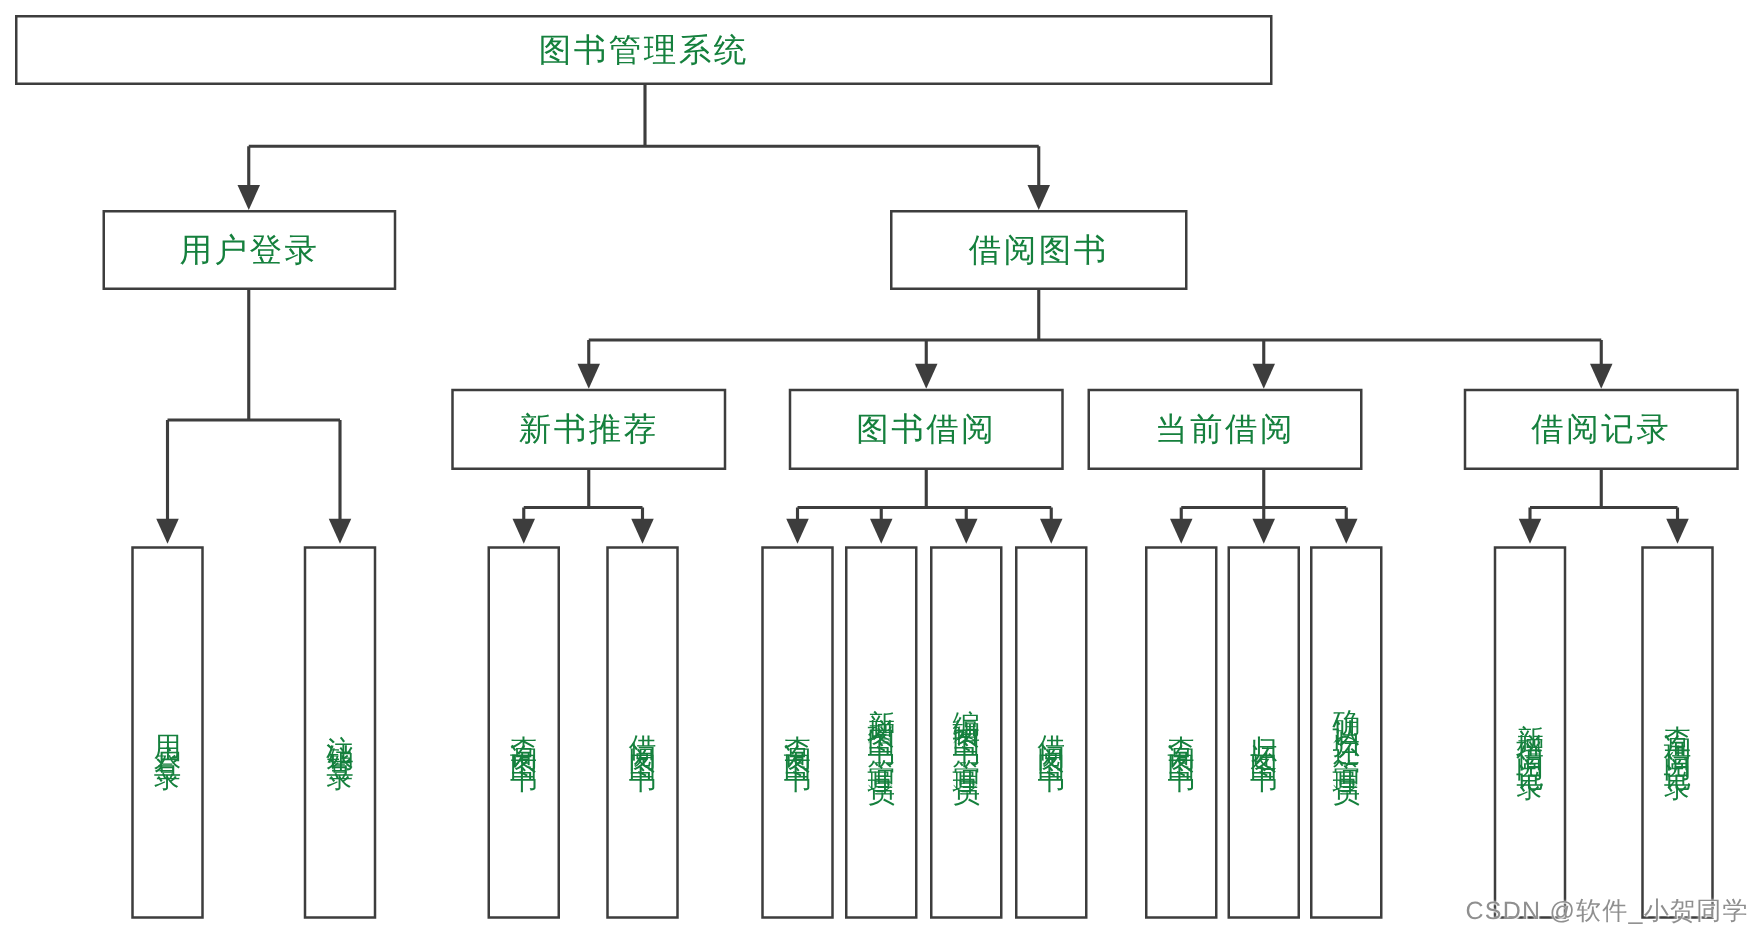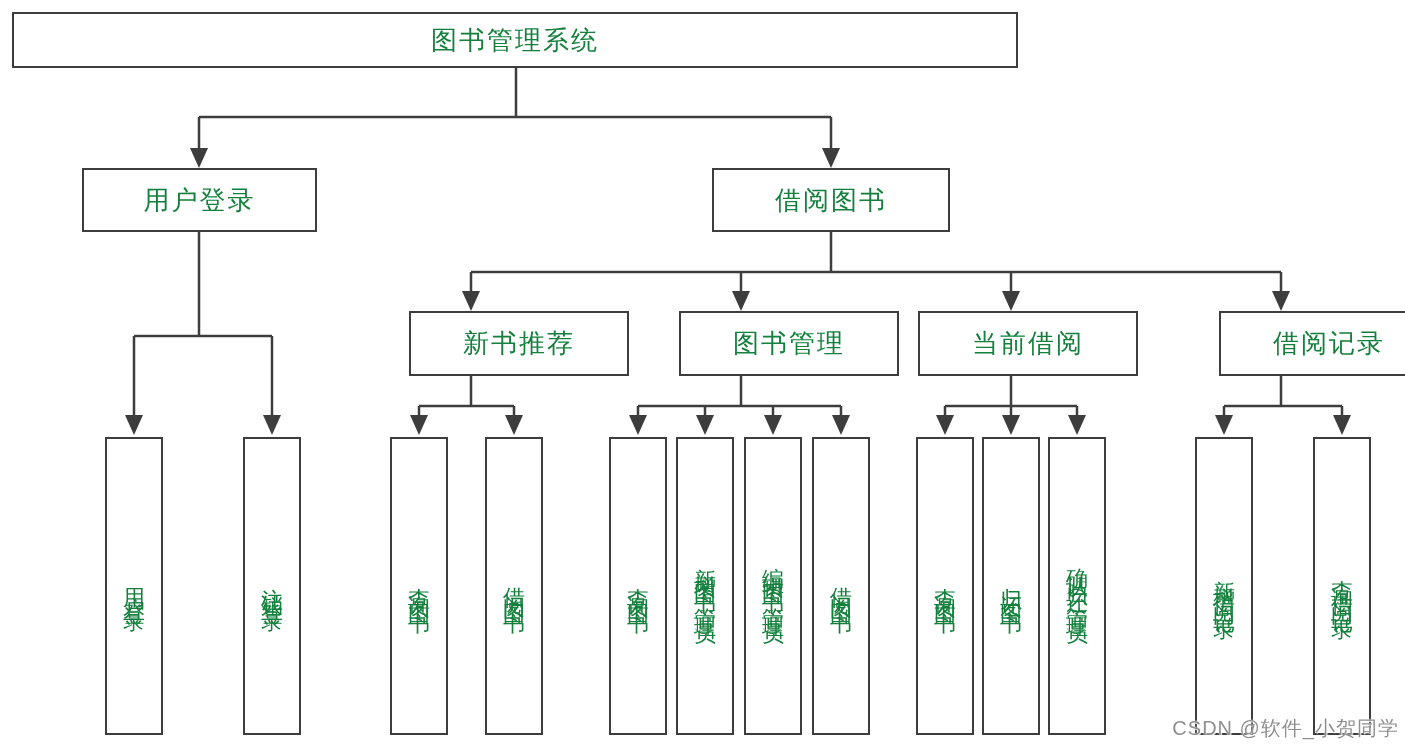--- a/index.html
+++ b/index.html
@@ -35,21 +35,21 @@
     color: #15803d;
   }
   .h-label {
     font-size: 26px;
     letter-spacing: 2px;
     white-space: nowrap;
   }
   .root  { left: 12px;  top: 12px;  width: 1006px; height: 56px; }
   .b-user { left: 82px;  top: 168px; width: 235px; height: 64px; }
   .b-book { left: 712px; top: 168px; width: 238px; height: 64px; }
-  .module { top: 311px; width: 220px; height: 65px; margin-left: 48px; }
+  .module { top: 311px; width: 220px; height: 65px; }
   .m-0 { left: 361px; }
   .m-1 { left: 631px; }
   .m-2 { left: 870px; }
   .m-3 { left: 1171px; }
   .leaf {
     top: 437px;
     width: 58px;
     height: 298px;
     writing-mode: vertical-rl;
     text-orientation: mixed;
@@ -132,21 +132,21 @@
       <polygon points="1333,415 1351,415 1342,435"></polygon>
     </g>
   </svg>
 
   <div class="box h-label root">图书管理系统</div>
 
   <div class="box h-label b-user">用户登录</div>
   <div class="box h-label b-book">借阅图书</div>
 
   <div class="box h-label module m-0">新书推荐</div>
-  <div class="box h-label module m-1">图书管理</div>
+  <div class="box h-label module m-1">图书借阅</div>
   <div class="box h-label module m-2">当前借阅</div>
   <div class="box h-label module m-3">借阅记录</div>
 
   <div class="box leaf lf-user-0">用户登录</div>
   <div class="box leaf lf-user-1">注销登录</div>
 
   <div class="box leaf lf-nb-0">查询图书</div>
   <div class="box leaf lf-nb-1">借阅图书</div>
 
   <div class="box leaf lf-bb-0">查询图书</div>

